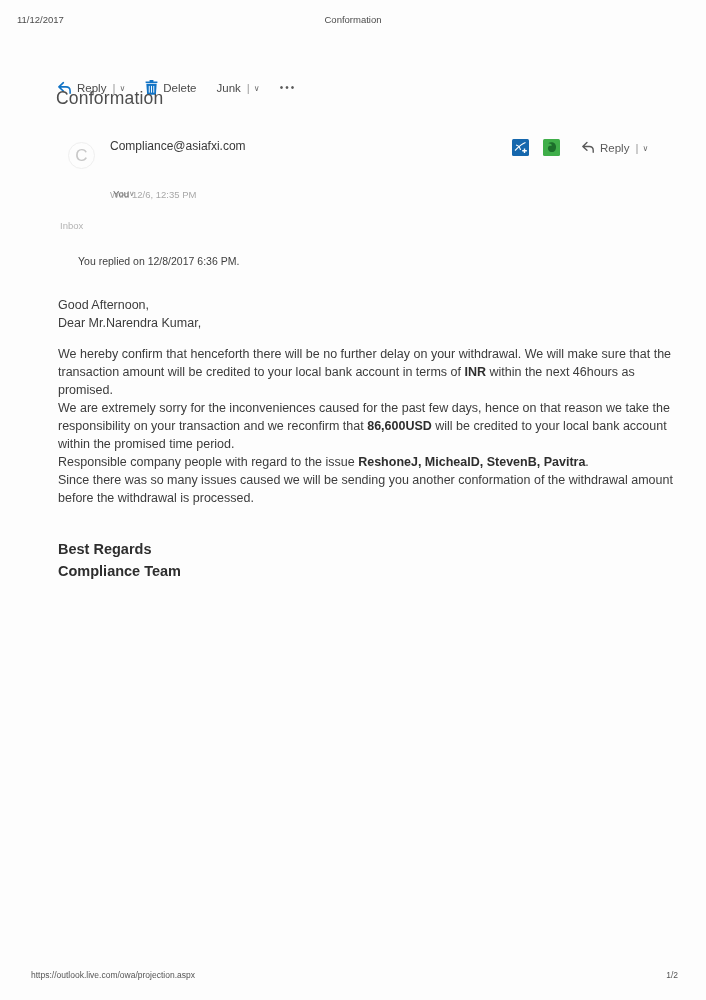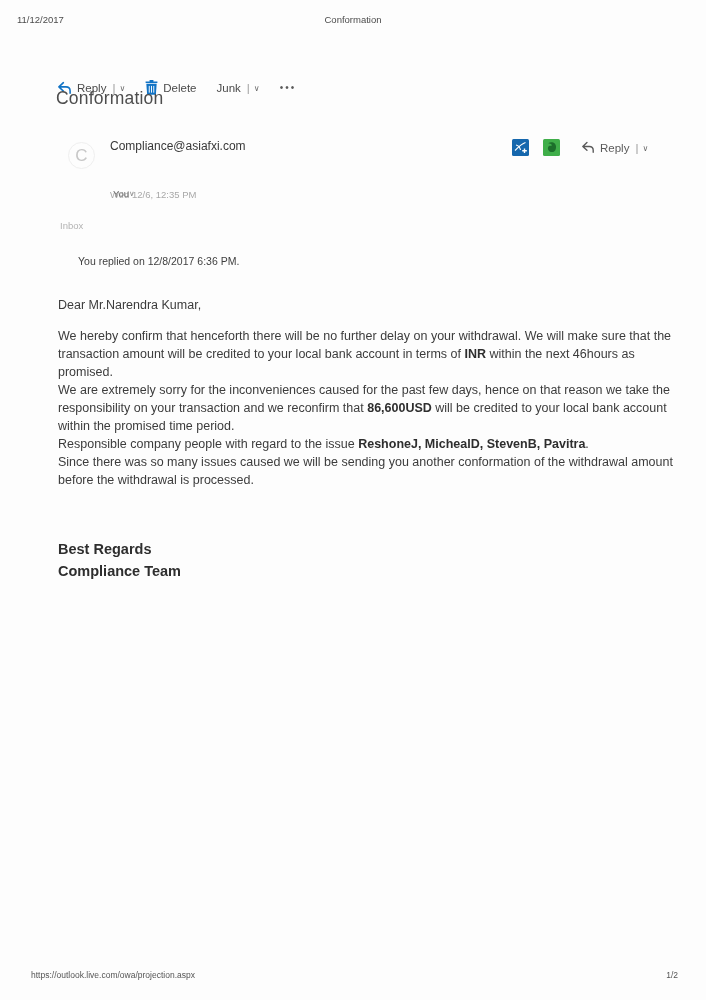--- a/index.html
+++ b/index.html
@@ -181,20 +181,21 @@
       <span class="tb-divider">|</span>
       <span class="tb-chevron">∨</span>
     </span>
   </div>
 
   <div class="folder-label">Inbox</div>
   <div class="replied-note">You replied on 12/8/2017 6:36 PM.</div>
 
   <div class="body-text">
     <div class="greeting">
+      <div>Good Afternoon,</div>
       <div>Dear Mr.Narendra Kumar,</div>
     </div>
     <div><span>We hereby confirm that henceforth there will be no further delay on your withdrawal. We will make sure that the transaction amount will be credited to your local bank account in terms of </span><b>INR</b><span> within the next 46hours as promised.</span></div>
     <div><span>We are extremely sorry for the inconveniences caused for the past few days, hence on that reason we take the responsibility on your transaction  and we reconfirm that </span><b>86,600USD</b><span> will be credited to your local bank account within the promised time period.</span></div>
     <div><span>Responsible company people with regard to the issue </span><b>ReshoneJ, MichealD, StevenB, Pavitra</b><span>.</span></div>
     <div><span>Since there was so many issues caused we will be sending you another conformation of the withdrawal amount before the withdrawal is processed.</span></div>
   </div>
 
   <div class="signature">
     <div>Best Regards</div>

